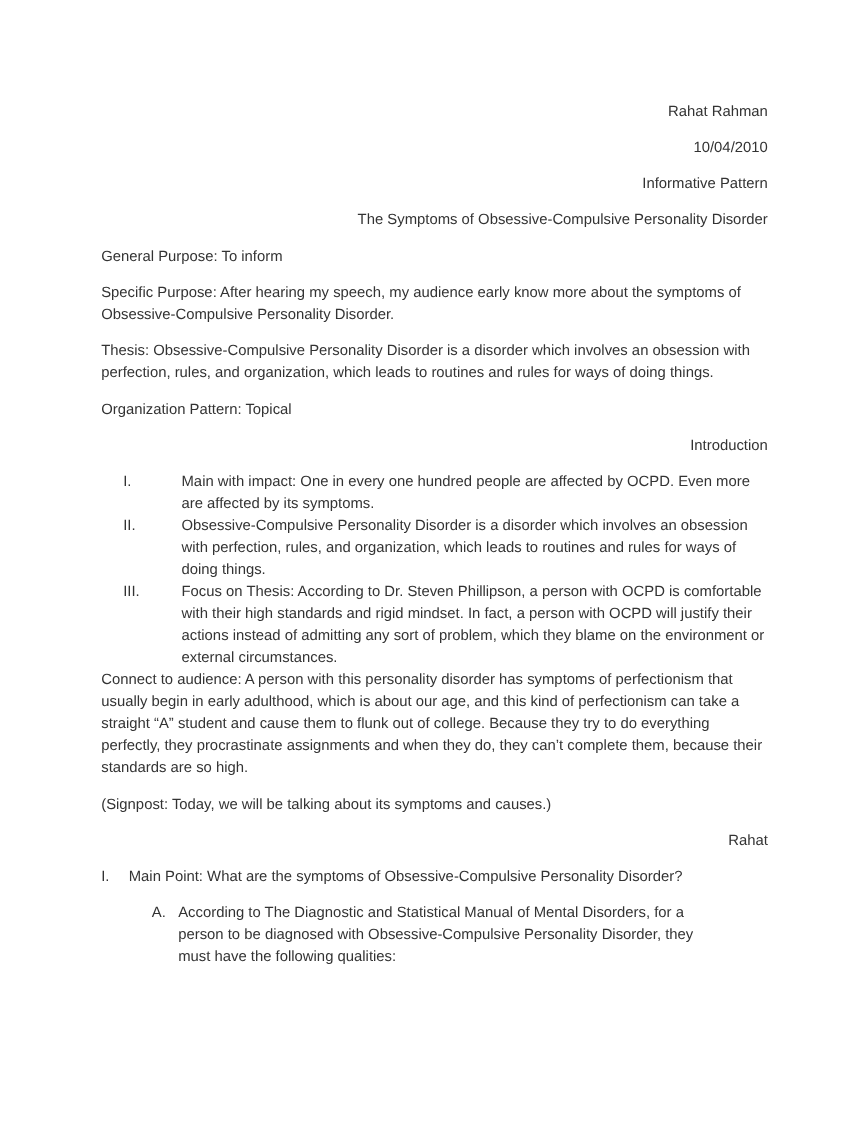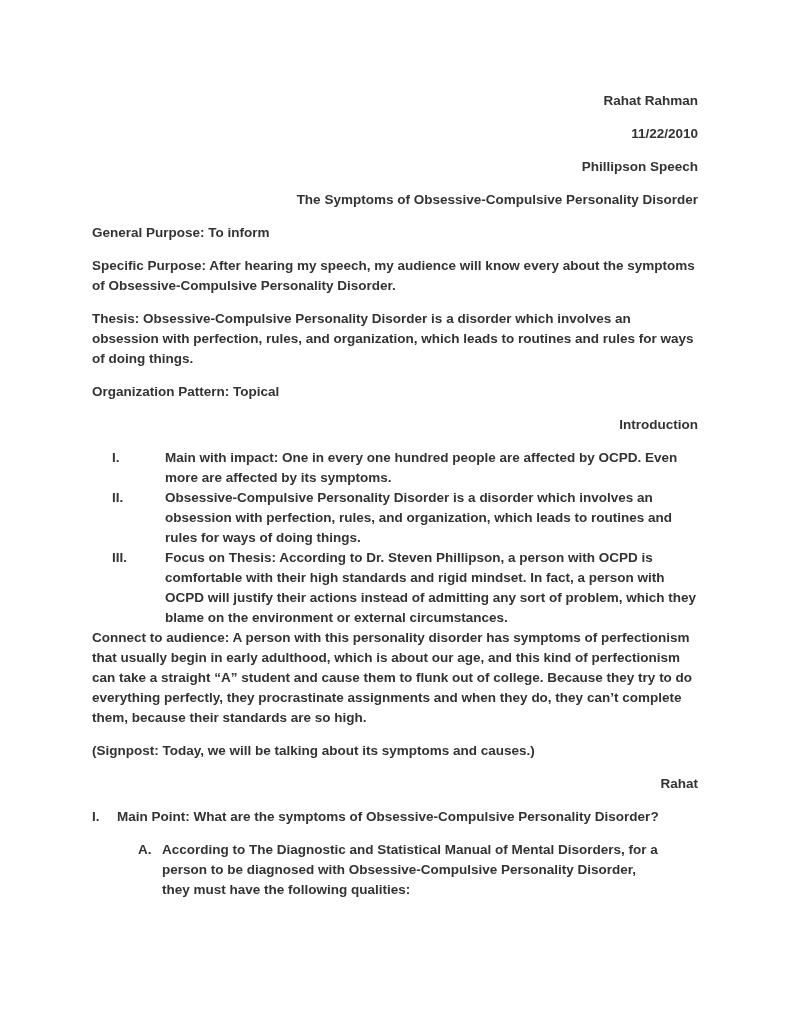--- a/index.html
+++ b/index.html
@@ -11,21 +11,20 @@
     font-size: 13.5px;
     line-height: 20px;
     color: #333333;
     overflow: hidden;
   }
   .page {
     width: 788px;
     height: 956px;
     background: #ffffff;
     padding: 91px 90px 40px 92px;
-    font-weight: bold;
   }
   .para { margin-bottom: 13px; }
   .align-right { text-align: right; }
   .align-center { text-align: right; }
   
   .rlist { margin-bottom: 13px; }
   .rlist-item { display: flex; }
   .rlist-item .num {
     flex: 0 0 73px;
     padding-left: 20px;
@@ -39,28 +38,28 @@
   .sub-point .num { flex: 0 0 24px; }
   .sub-point .txt { flex: 1 1 auto; padding-right: 40px; }
 </style>
 </head>
 <body>
 
 <div class="page">
 
   <div>
     <p class="para align-right">Rahat Rahman</p>
-    <p class="para align-right">11/22/2010</p>
-    <p class="para align-right">Phillipson Speech</p>
+    <p class="para align-right">10/04/2010</p>
+    <p class="para align-right">Informative Pattern</p>
   </div>
 
   <p class="para align-center">The Symptoms of Obsessive-Compulsive Personality Disorder</p>
 
   <p class="para">General Purpose: To inform</p>
-  <p class="para">Specific Purpose: After hearing my speech, my audience will know every about the symptoms of Obsessive-Compulsive Personality Disorder.</p>
+  <p class="para">Specific Purpose: After hearing my speech, my audience early know more about the symptoms of Obsessive-Compulsive Personality Disorder.</p>
   <p class="para">Thesis: Obsessive-Compulsive Personality Disorder is a disorder which involves an obsession with perfection, rules, and organization, which leads to routines and rules for ways of doing things.</p>
   <p class="para">Organization Pattern: Topical</p>
 
   <p class="para align-center">Introduction</p>
 
   <div class="rlist">
     <div class="rlist-item">
       <span class="num">I.</span>
       <span class="txt">Main with impact: One in every one hundred people are affected by OCPD. Even more are affected by its symptoms.</span>
     </div>

